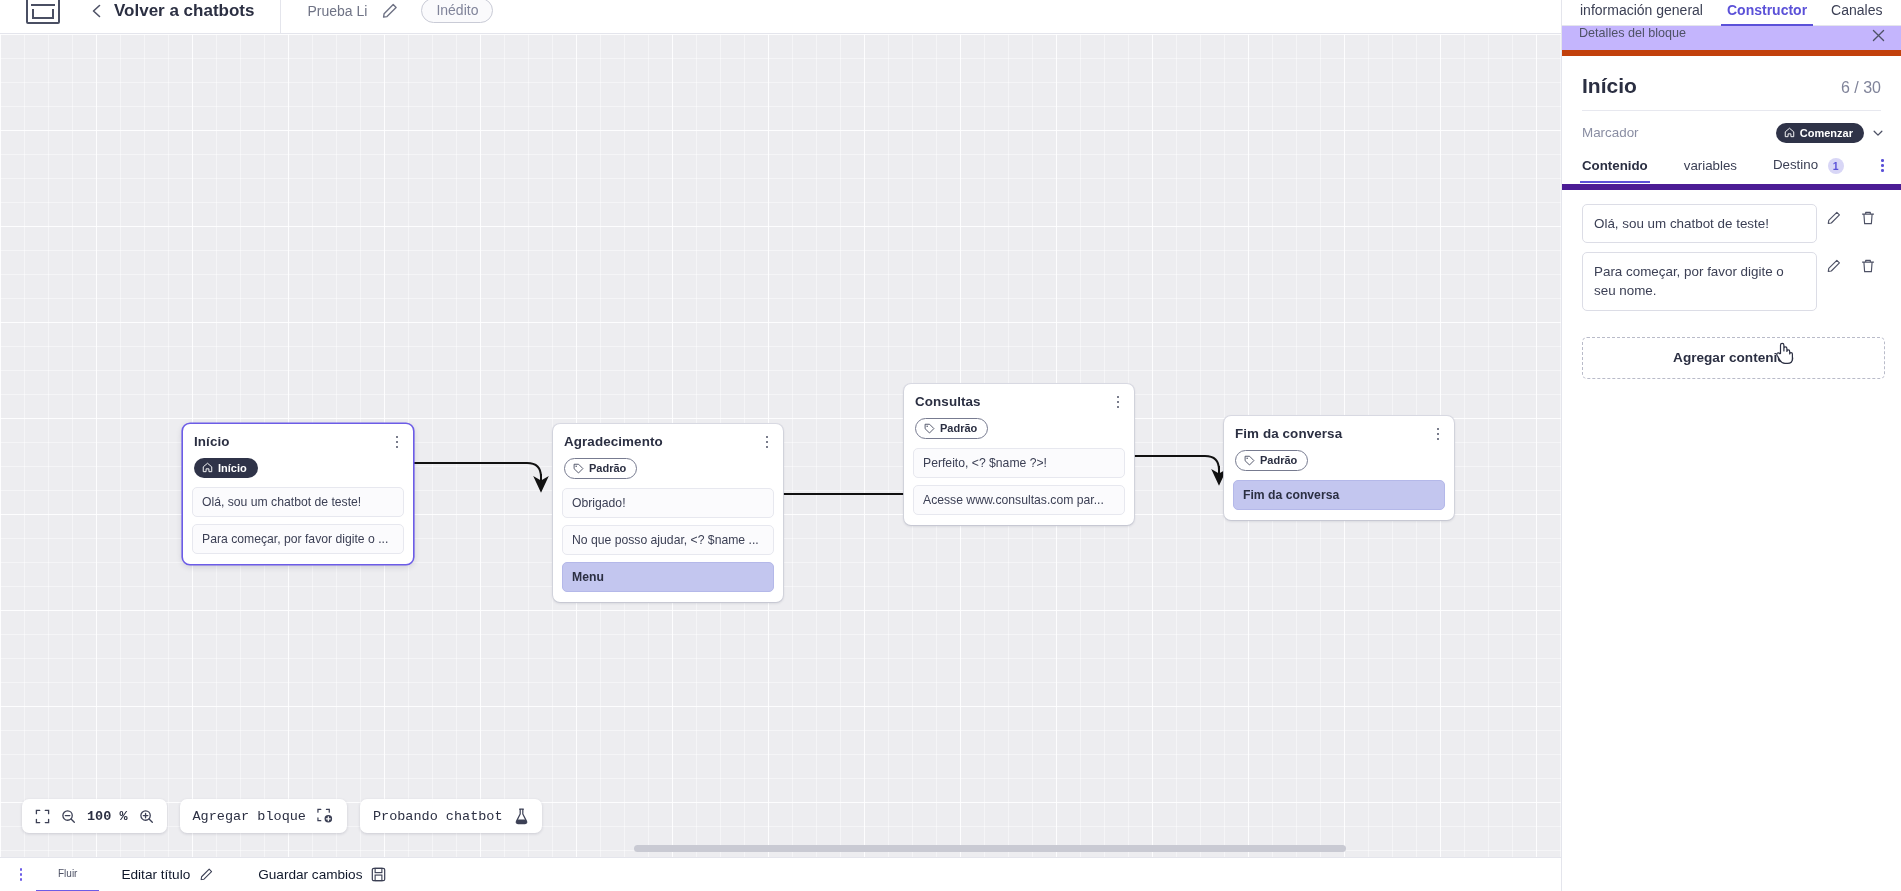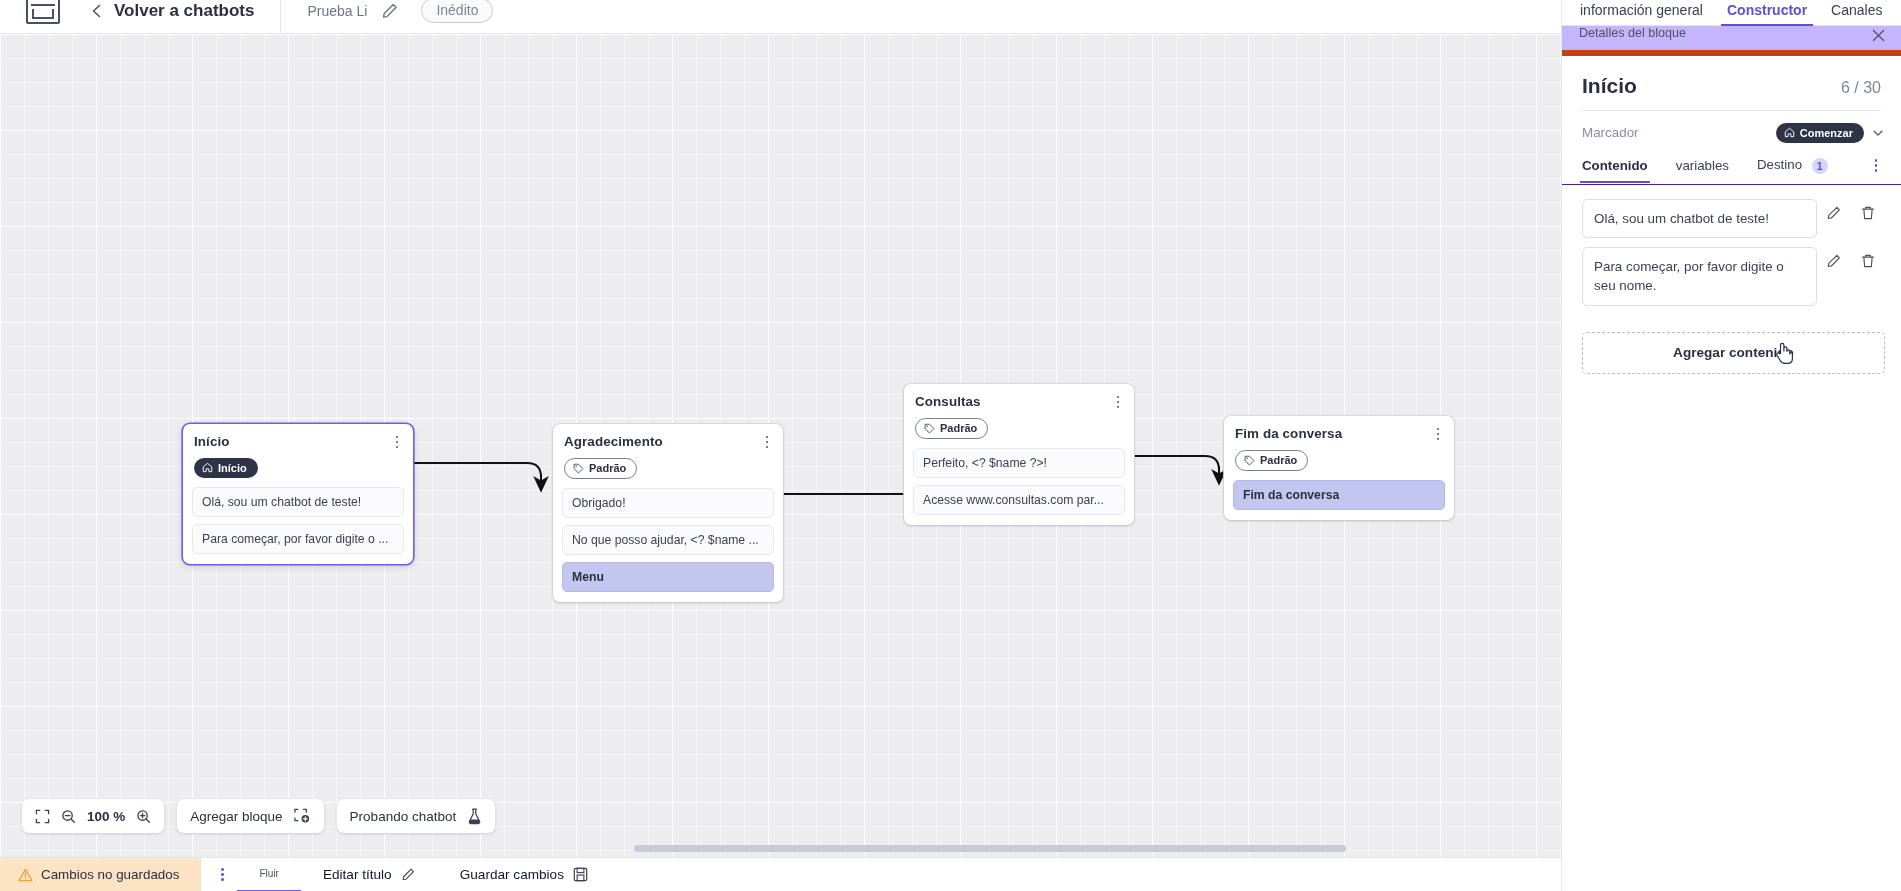--- a/index.html
+++ b/index.html
@@ -108,21 +108,21 @@
     background:#c3c6ef; border-color:#b4b8e9; color:#2b2f42; font-weight:600;
   }
 
   
   .cv-tools {
     position:absolute; left: 22px; bottom: 24px; display:flex; gap: 13px; z-index: 20;
   }
   .cv-grp {
     background:#fff; border-radius:7px; box-shadow:0 1px 3px rgba(30,32,60,.16);
     height: 34px; display:flex; align-items:center; padding: 0 13px; gap: 11px;
-    font-size: 13.5px; color:#2b2f42; cursor:pointer; white-space:nowrap;
+    font-size: 13.5px; color:#2b2f42; cursor:pointer; white-space:nowrap;font-family:Liberation Mono, monospace;
   }
   .zoomval { font-weight:600; font-size:13.5px; }
   .hscroll {
     position:absolute; left: 634px; bottom: 5px; width: 712px; height: 7px;
     background:#c9cad3; border-radius:4px; z-index: 18; cursor:pointer;
   }
 
   
   .bottombar {
     position:absolute; left:0; bottom:0; width:1561px; height: 34px;
@@ -180,22 +180,22 @@
   .blk-count { font-size: 16px; color:#80849a; }
   .rule { height:1px; background:#e7e8ef; margin: 12px 20px 0; }
   .marker-row {
     display:flex; align-items:center; justify-content:space-between;
     padding: 12px 16px 0 20px;
   }
   .marker-lbl { font-size: 13.4px; color:#8a8ea3; }
   .marker-right { display:flex; align-items:center; gap:7px; }
   .chev-dn { width:14px;height:14px;cursor:pointer;}
   .ctabs {
-    display:flex; align-items:center; padding: 14px 16px 0 20px; gap: 2px;
-    border-bottom:1px solid #4c1d95; position:relative;
+    display:flex; align-items:center; padding: 14px 16px 0 20px; gap: 10px;
+    border-bottom:6px solid #4c1d95; position:relative;
   }
   .ctab {
     font-size: 13.3px; color:#3c4055; padding: 0 14px 9px 0; cursor:pointer;
     position:relative; white-space:nowrap; margin-right: 12px;
   }
   .ctab:first-child { padding-left:0; }
   .ctab.active { color:#2b2f42; font-weight:600; }
   .ctab.active::after{
     content:""; position:absolute; left:-2px; right:12px; bottom:-1px; height:2.5px; background:#5b51d8;
   }
@@ -409,30 +409,20 @@
           <path d="M3.6 12.2 L12.4 12.2 Q14.1 16.5 11.8 16.5 L4.2 16.5 Q1.9 16.5 3.6 12.2 Z" fill="#3c4055"></path>
         </svg>
       </span>
     </div>
   </div>
 
   <div class="hscroll"></div>
 </div>
 
 <div class="bottombar">
-  <div class="unsaved">
-    <span>
-      <svg width="15" height="14" viewBox="0 0 16 15">
-          <path d="M8 1.4 L15 13.6 L1 13.6 Z" stroke="#e8a33d" stroke-width="1.4" fill="none" stroke-linejoin="round"></path>
-          <path d="M8 5.5 L8 9.4" stroke="#e8a33d" stroke-width="1.4" stroke-linecap="round"></path>
-          <circle cx="8" cy="11.4" r=".8" fill="#e8a33d"></circle>
-        </svg>
-    </span>
-    <span>Cambios no guardados</span>
-  </div>
   <div class="bb-kebab">
       <i></i>
       <i></i>
       <i></i>
     </div>
   <div class="bb-tab">Fluir</div>
   <div class="bb-item">
     <span>Editar título</span>
     <span>
       <svg width="15" height="15" viewBox="0 0 18 18">

